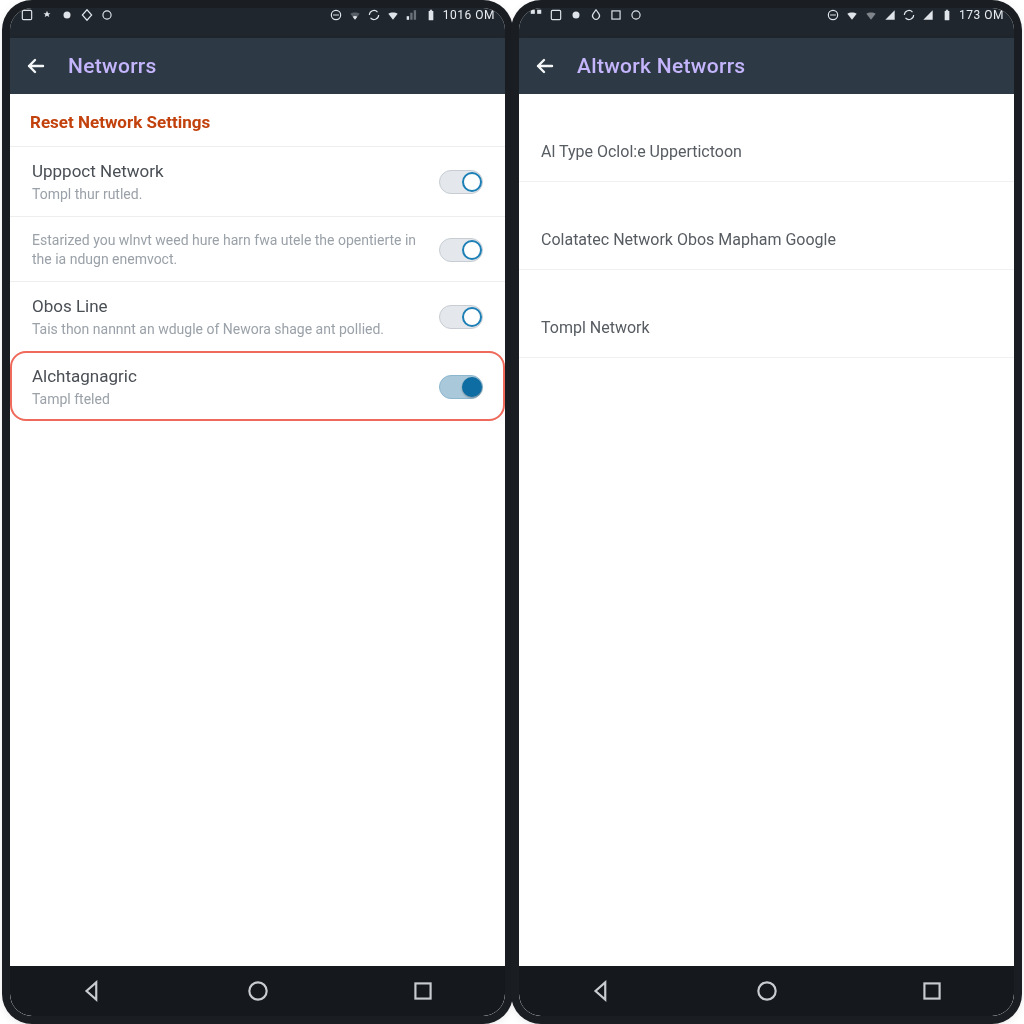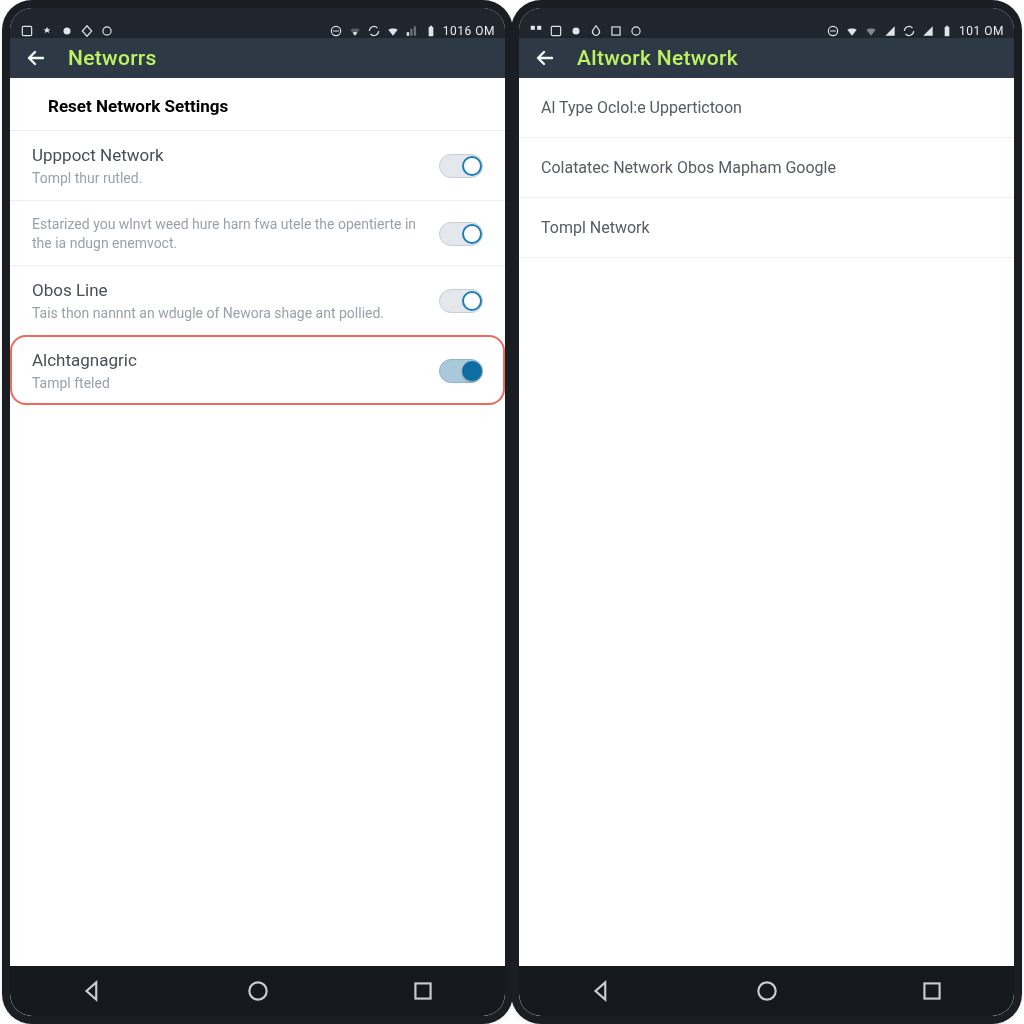--- a/index.html
+++ b/index.html
@@ -22,40 +22,40 @@
     flex-direction: column;
     box-shadow: 0 0 0 8px #1a1d22, 0 2px 14px rgba(0,0,0,.4);
     position: relative;
   }
   
   .status-bar {
     background: #1f262d;
     height: 30px;
     color: #dfe4ea;
     display: flex;
-    align-items: flex-end;
+    align-items: flex-start;
     padding: 0 10px;
     font-size: 13px;
     justify-content: space-between;
   }
   .status-left, .status-right {
     display: flex;
     align-items: center;
     gap: 6px;
   }
   .status-right { gap: 5px; }
   .ico { width: 14px; height: 14px; display:inline-block; }
   .ico svg { width:100%; height:100%; display:block; }
   .clock { font-size: 12px; letter-spacing: .5px; color:#e9edf2; }
 
   
   .app-bar {
     background: #2d3a45;
-    color: #bef264;
-    height: 40px;
+    color: #c4b5fd;
+    height: 56px;
     display: flex;
     align-items: center;
     padding: 0 14px;
     gap: 20px;
     box-shadow: 0 2px 4px rgba(0,0,0,.25);
   }
   .back-btn {
     width: 24px; height: 24px;
     display:flex; align-items:center; justify-content:center;
     color:#f4f6f8;
@@ -68,22 +68,22 @@
 
   
   .content {
     flex: 1;
     background: #fff;
     overflow-y: auto;
   }
   .section-header {
     font-size: 17px;
     font-weight: 700;
-    color: #000000;
-    padding: 18px 38px 14px;
+    color: #c2410c;
+    padding: 18px 20px 14px;
   }
   .row {
     padding: 14px 22px 12px;
     border-top: 1px solid #eceef0;
     display: flex;
     align-items: center;
     gap: 14px;
     position: relative;
   }
   .row:last-child { border-bottom: 1px solid #eceef0; }
@@ -135,20 +135,21 @@
     outline-offset: -2px;
     border-radius: 16px;
   }
 
   
   .simple-row {
     padding: 20px 22px;
     border-bottom: 1px solid #f0f1f3;
     font-size: 16px;
     color: #575c62;
+    margin-top: 28px;
   }
 
   
   .nav-bar {
     background: #15181c;
     height: 50px;
     display: flex;
     align-items: center;
     justify-content: space-around;
     color: #c8ccd1;
@@ -368,31 +369,31 @@
           <svg viewBox="0 0 24 24" fill="currentColor">
             <path d="M4 20L20 4v16z"></path>
           </svg>
         </span>
       <span class="ico">
           <svg viewBox="0 0 24 24" fill="currentColor">
             <rect x="8" y="5" width="8" height="16" rx="1"></rect>
             <rect x="10" y="3" width="4" height="2"></rect>
           </svg>
         </span>
-      <span class="clock">101 OM</span>
+      <span class="clock">173 OM</span>
     </div>
   </div>
 
   <div class="app-bar">
     <span class="back-btn">
       <svg viewBox="0 0 24 24" fill="none" stroke="currentColor" stroke-width="2.4" stroke-linecap="round" stroke-linejoin="round">
           <path d="M19 12H5M11 18l-6-6 6-6"></path>
         </svg>
     </span>
-    <span class="app-title">Altwork Network</span>
+    <span class="app-title">Altwork Networrs</span>
   </div>
 
   <div class="content">
     <div class="simple-row">Al Type Oclol:e Uppertictoon</div>
     <div class="simple-row">Colatatec Network Obos Mapham Google</div>
     <div class="simple-row">Tompl Network</div>
   </div>
 
   <div class="nav-bar">
     <span class="nav-btn">

